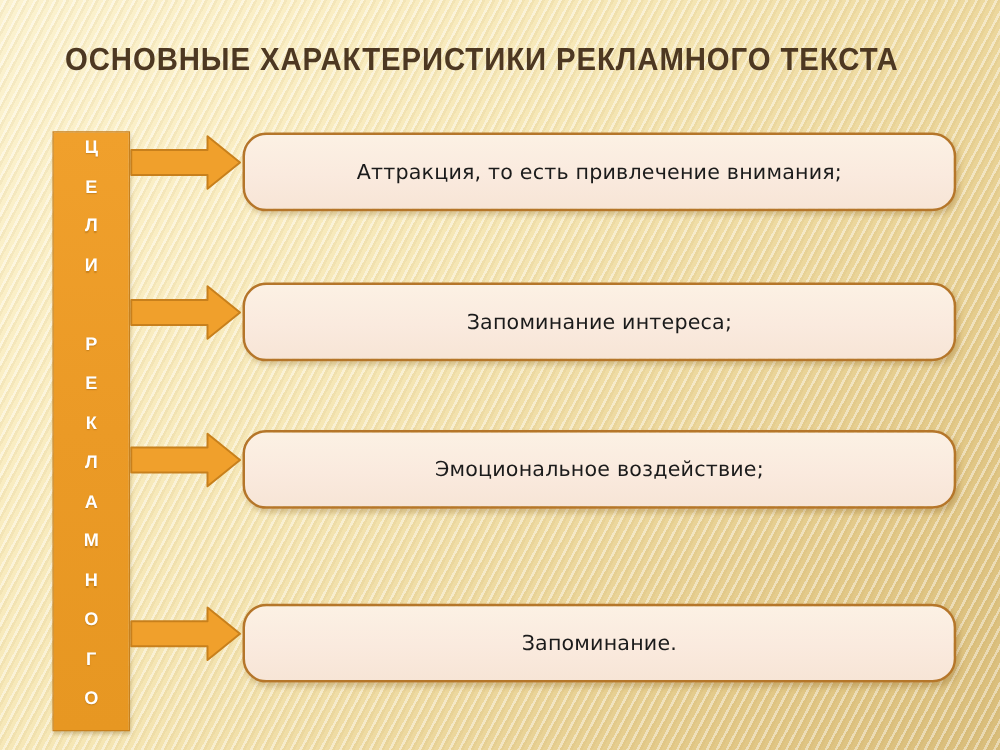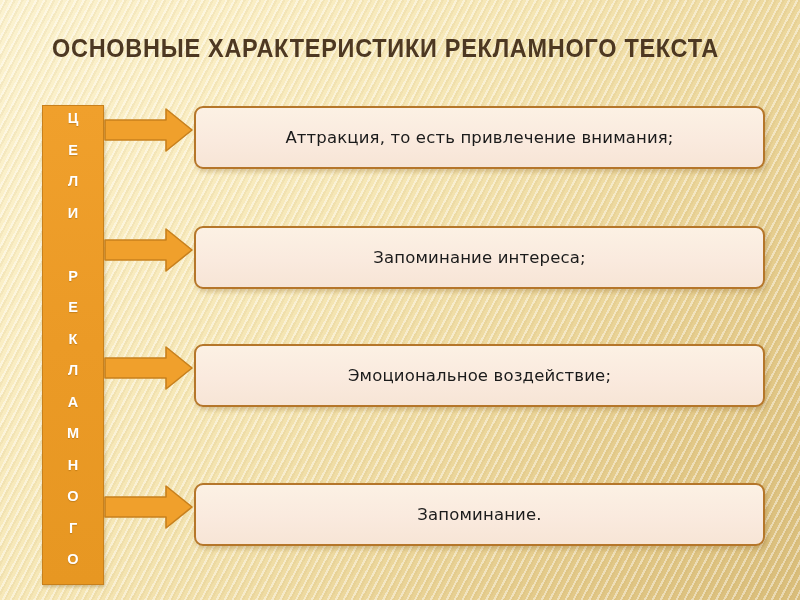--- a/index.html
+++ b/index.html
@@ -74,21 +74,21 @@
     left:104px;
     width:90px; height:48px;
     top:0;
   }
   .arrow svg { display:block; }
   .box {
     position:absolute;
     left:194px; width:571px; height:63px;
     background:linear-gradient(180deg,#fcf1e4 0%, #faeade 55%, #f7e5d6 100%);
     border:2px solid #b5762a;
-    border-radius:9px;
+    border-radius:19px;
     box-shadow:2px 3px 4px rgba(140,100,40,0.28);
     display:flex; align-items:center; justify-content:center;
   }
   .box-text {
     font-size:16.5px;
     color:#1b1b1b;
     font-family:"DejaVu Sans","Liberation Sans",sans-serif;
     letter-spacing:0.15px;
     white-space:nowrap;
   }

